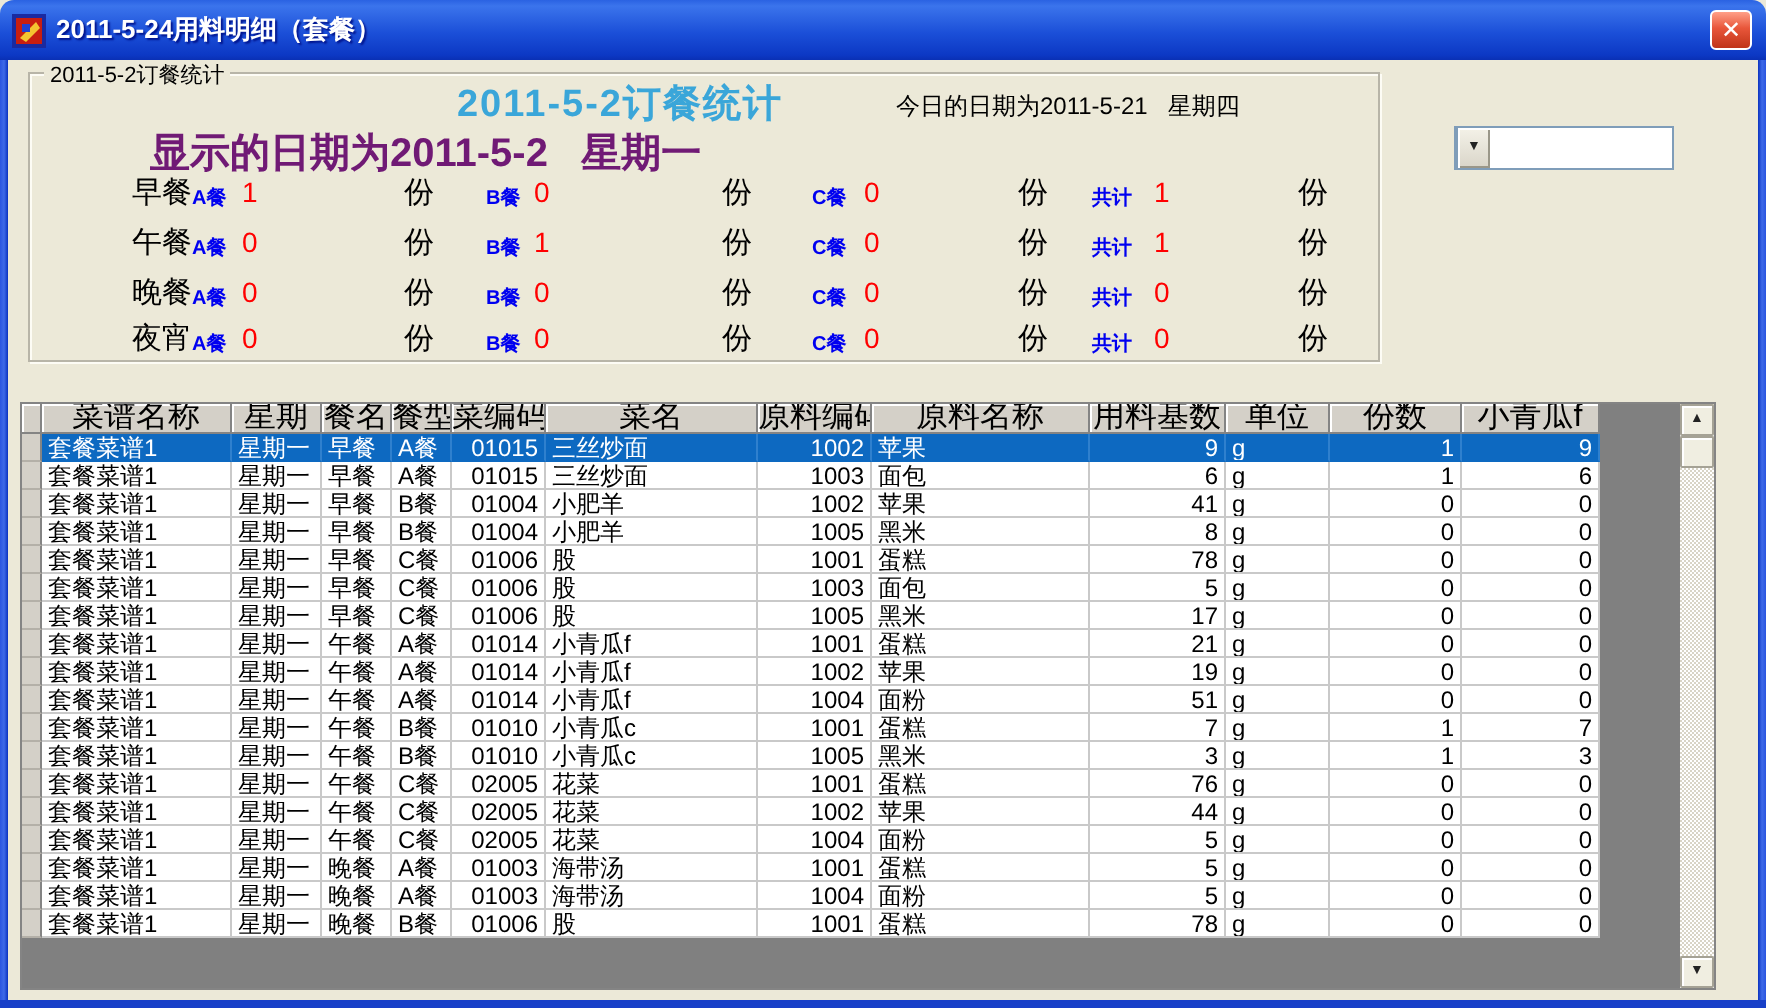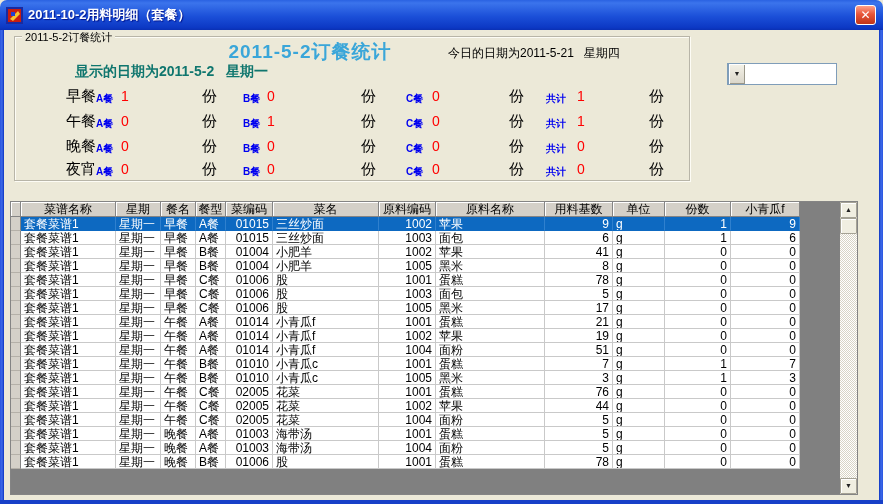--- a/index.html
+++ b/index.html
@@ -23,21 +23,21 @@
     background:linear-gradient(180deg,#FFA088 0%,#E8563A 45%,#C03418 100%);
     color:#fff; font-size:12px; font-weight:bold; line-height:18px; text-align:center; cursor:pointer; }
 
   
   .groupbox { position:absolute; left:14px; top:36px; width:676px; height:145px;
     border:1px solid #B8B5A8; box-shadow:1px 1px 0 #FDFCF5, inset 1px 1px 0 #FDFCF5; }
   .groupbox-label { position:absolute; left:22px; top:30px; background:#ECE9D8; padding:0 3px; font-size:11px; color:#000; }
   .big-title { position:absolute; left:160px; top:39px; width:300px; text-align:center;
     font-size:19px; font-weight:bold; color:#3AA6D9; letter-spacing:1px; white-space:pre; }
   .today-text { position:absolute; left:448px; top:45px; font-size:12px; color:#000; white-space:pre; }
-  .display-date { position:absolute; left:75px; top:63px; font-size:14px; font-weight:bold; color:#0f766e; white-space:pre; }
+  .display-date { position:absolute; left:75px; top:63px; font-size:20px; font-weight:bold; color:#701a75; white-space:pre; }
 
   .stats-row { position:absolute; left:0; width:700px; height:22px; }
   .stats-row span { position:absolute; white-space:pre; }
   .p-meal{left:66px; top:0;} .p-f1{left:202px;top:0;} .p-f2{left:361px;top:0;} .p-f3{left:509px;top:0;} .p-f4{left:649px;top:0;}
   .p-la{left:96px;top:5px;}  .p-va{left:121px;top:1px;}
   .p-lb{left:243px;top:5px;} .p-vb{left:267px;top:1px;}
   .p-lc{left:406px;top:5px;} .p-vc{left:432px;top:1px;}
   .p-lt{left:546px;top:5px;} .p-vt{left:577px;top:1px;}
   .s-meal{font-size:15px;color:#000;} .s-fen{font-size:15px;color:#000;}
   .s-lbl{font-size:10px;font-weight:bold;color:#0000F0;}
@@ -58,21 +58,21 @@
     border:1px solid #716F64; font-size:12px; color:#000; text-align:center; line-height:30px; cursor:pointer; }
 
   
   .grid { position:absolute; left:10px; top:201px; width:848px; height:294px;
     border:1px solid #848484; background:#808080; display:flex; overflow:hidden; }
   .grid-left { flex:1; overflow:hidden; background:#808080; }
   .grid-inner { width:789px; }
   .g-row { display:flex; height:14px; }
   .g-row.hdr { height:15px; }
   .hcell { background:#D4D0C8; border-right:1px solid #848484; border-bottom:1px solid #848484;
-    box-shadow:inset 1px 1px 0 #fff; font-size:12px; color:#000; text-align:center;
+    box-shadow:inset 1px 1px 0 #fff; font-size:16px; color:#000; text-align:center;
     line-height:14px; overflow:hidden; white-space:nowrap; }
   .ind { background:#D4D0C8; border-right:1px solid #848484; border-bottom:1px solid #B4B0A8; flex:0 0 auto; }
   .cell { background:#fff; color:#000; font-size:12px; line-height:14.5px; padding:0 3px;
     border-right:1px solid #C9C9C9; border-bottom:1px solid #C9C9C9;
     overflow:hidden; white-space:nowrap; flex:0 0 auto; }
   .cell.num { text-align:right; }
   .g-row.sel .cell { background:#0D69C1; color:#fff; border-right-color:#2F80CE; border-bottom-color:#0D69C1; }
 
   
   .vscroll { flex:0 0 17px; display:flex; flex-direction:column;
@@ -89,21 +89,21 @@
 
 <div class="window">
 
   <div class="titlebar">
     <svg class="app-icon" viewBox="0 0 17 17">
       <rect x="0" y="0" width="17" height="17" fill="#1A2AA0"></rect>
       <rect x="2" y="2" width="13" height="13" fill="#C81E10"></rect>
       <path d="M4 12 L12 4 L14 7 L7 14 Z" fill="#F4C430"></path>
       <rect x="5" y="5" width="4" height="4" fill="#2040D0"></rect>
     </svg>
-    <span class="title-text">2011-10-2用料明细（套餐）</span>
+    <span class="title-text">2011-5-24用料明细（套餐）</span>
     <div class="close-btn">
       <span>✕</span>
     </div>
   </div>
   <div class="b-left"></div>
   <div class="b-right"></div>
   <div class="b-bottom"></div>
   <div class="content"></div>
 
   <div class="groupbox"></div>

